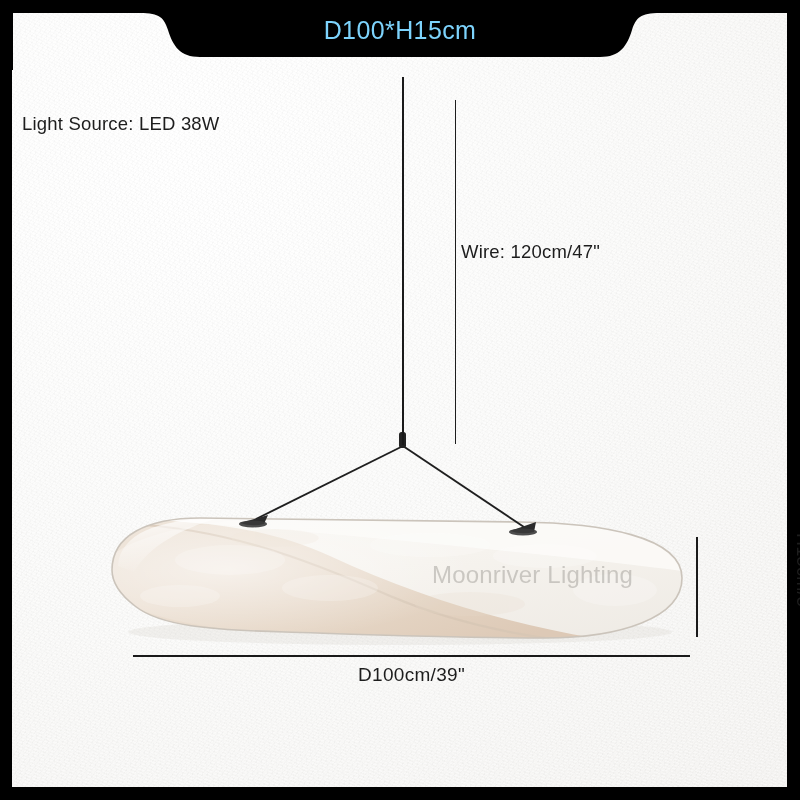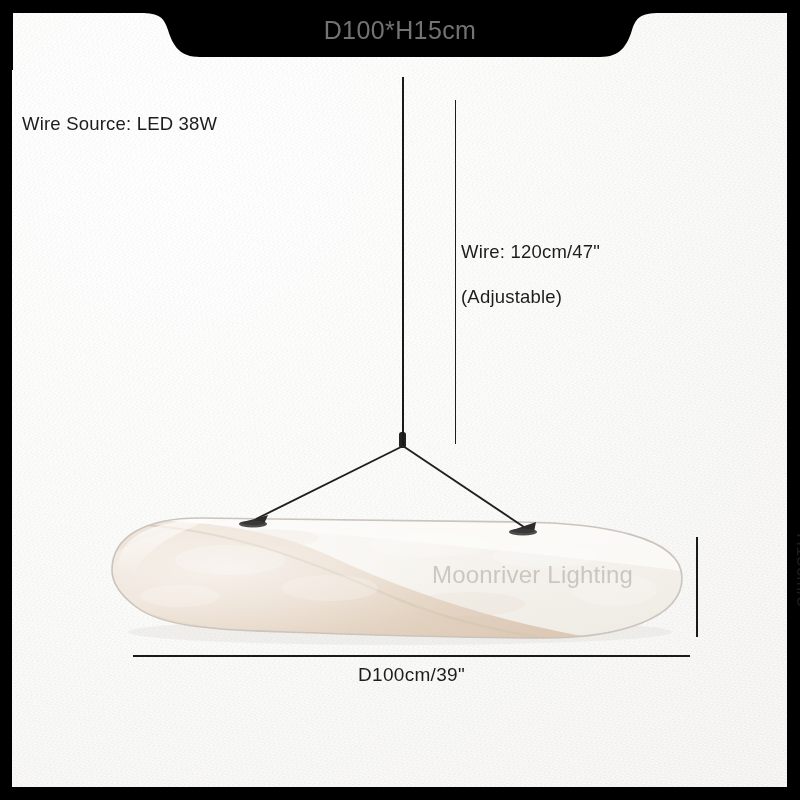--- a/index.html
+++ b/index.html
@@ -48,21 +48,21 @@
     width: 800px;
     height: 70px;
     pointer-events: none;
   }
   .header-title {
     position: absolute;
     left: 0;
     top: 16px;
     width: 800px;
     text-align: center;
-    color: #737373;
+    color: #7dd3fc;
     font-size: 25px;
     font-weight: 400;
     letter-spacing: .4px;
     font-family: "Liberation Sans", sans-serif;
   }
 
   
   .spec-block {
     position: absolute;
     left: 22px;
@@ -264,26 +264,25 @@
   <div class="tick-line"></div>
 
   <div class="watermark">Moonriver Lighting</div>
 
   <div class="dim-bottom-line"></div>
   <div class="dim-right-line"></div>
   <div class="dim-bottom-label">D100cm/39"</div>
   <div class="dim-right-label">H15cm/5"</div>
 
   <div class="spec-block">
-    <div class="spec-line">Wire Source: LED 38W</div>
+    <div class="spec-line">Light Source: LED 38W</div>
   </div>
 
   <div class="wire-block">
     <div class="wire-line">Wire: 120cm/47"</div>
-    <div class="wire-line">(Adjustable)</div>
   </div>
 
   <svg class="header-band" viewBox="0 0 800 70">
     <path d="M 0 0 L 800 0 L 800 70 L 787 70 L 787 13
              L 660 13
              C 640 13, 636 18, 632 30
              C 627 46, 620 57, 600 57
              L 200 57
              C 180 57, 173 46, 168 30
              C 164 18, 160 13, 140 13

